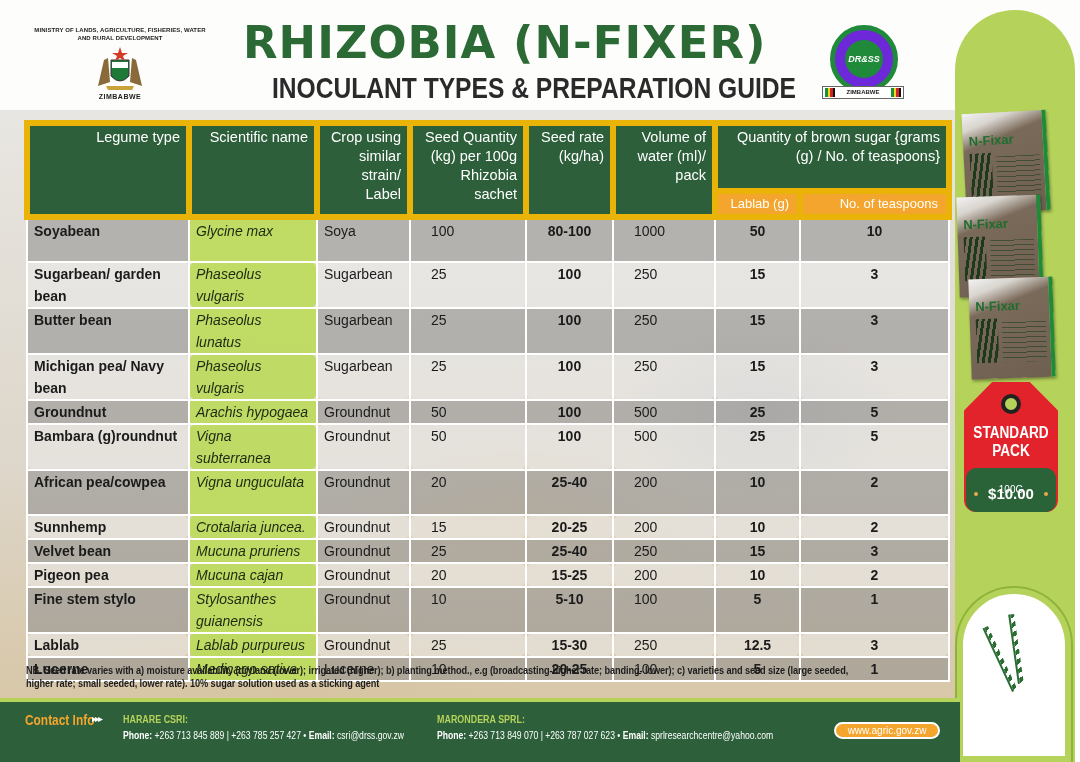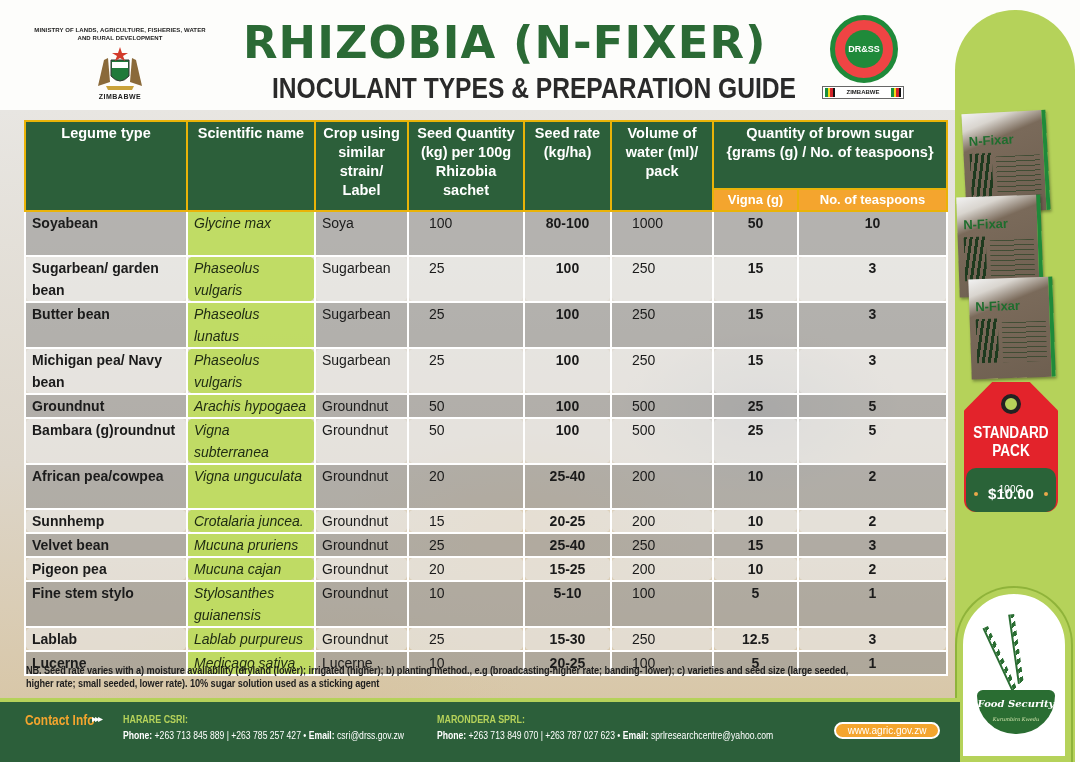--- a/index.html
+++ b/index.html
@@ -17,21 +17,21 @@
   }
 
   
   .ministry { position: absolute; left: 30px; top: 26px; width: 180px; text-align: center; font-size: 6px; font-weight: bold; line-height: 8px; color: #222; letter-spacing: 0.1px; }
   .coat { position: absolute; left: 92px; top: 46px; width: 56px; height: 44px; }
   .zim-label { position: absolute; left: 30px; top: 93px; width: 180px; text-align: center; font-size: 7px; font-weight: bold; color: #222; letter-spacing: 0.5px; }
 
   .title-main { position: absolute; left: 243px; top: 18px; width: 545px; font-family: "DejaVu Sans", sans-serif; font-weight: bold; font-size: 44px; line-height: 50px; color: #2b6a35; letter-spacing: 1px; white-space: nowrap; transform: scaleX(1.02); transform-origin: left; }
   .title-sub { position: absolute; left: 272px; top: 70px; width: 490px; font-family: "Liberation Sans Narrow", "Liberation Sans", sans-serif; font-weight: bold; font-size: 30px; line-height: 36px; color: #2a2a2a; letter-spacing: 0px; white-space: nowrap; transform: scaleX(0.82); transform-origin: left; }
 
-  .drss-logo { position: absolute; left: 830px; top: 15px; width: 68px; height: 68px; border-radius: 50%; border: 5px solid #1f8a3a; background: #ef4444; }
+  .drss-logo { position: absolute; left: 830px; top: 25px; width: 68px; height: 68px; border-radius: 50%; border: 5px solid #1f8a3a; background: #6d28d9; font-style: italic; }
   .drss-logo .inner { position: absolute; left: 10px; top: 10px; width: 38px; height: 38px; border-radius: 50%; background: #1f8a3a; color: #fff; font-size: 9px; font-weight: bold; text-align: center; line-height: 38px; }
   .drss-banner { position: absolute; left: 822px; top: 86px; width: 82px; height: 13px; border: 1px solid #666; background: #fff; font-size: 6px; font-weight: bold; text-align: center; line-height: 11px; }
   .drss-banner .flag-l, .drss-banner .flag-r { position: absolute; top: 1px; width: 10px; height: 9px; background: linear-gradient(90deg, #1a8f3a 0 25%, #f7d417 25% 50%, #d2232a 50% 75%, #111 75%); }
   .drss-banner .flag-l { left: 2px; }
   .drss-banner .flag-r { right: 2px; }
 
   
   .side-panel { position: absolute; left: 955px; top: 10px; width: 120px; height: 752px; background: #b5d25a; border-radius: 60px 60px 0 0; }
   .pack { position: absolute; width: 84px; height: 100px; background: linear-gradient(160deg, #f2f2f2 0%, #d9d5cf 14%, #7a6a5a 30%, #6e5f50 100%); border-right: 4px solid #1f8a3a; box-shadow: 1px 2px 3px rgba(0,0,0,0.35); }
   .pack .brand { position: absolute; left: 6px; top: 20px; font-size: 13px; color: #1f6d2e; font-weight: bold; }
@@ -48,21 +48,21 @@
   .tag .dot { position: absolute; top: 110px; width: 4px; height: 4px; border-radius: 50%; background: #e9a84a; }
 
   .food-badge { position: absolute; left: 957px; top: 588px; width: 114px; height: 174px; border-radius: 57px 57px 0 0; background: #fff; border: 6px solid #b5d25a; box-shadow: 0 0 0 2px #8fb33a; }
   .bowl { position: absolute; left: 14px; top: 96px; width: 78px; height: 44px; background: #2a6d32; border-radius: 6px 6px 40px 40px; }
   .bowl .ftxt { position: absolute; left: 0; top: 8px; width: 78px; text-align: center; color: #fff; font-family: "DejaVu Serif", serif; font-style: italic; font-size: 10px; font-weight: bold; }
   .bowl .stxt { position: absolute; left: 0; top: 26px; width: 78px; text-align: center; color: #d6e8b0; font-family: "DejaVu Serif", serif; font-style: italic; font-size: 5px; }
   .wheat { position: absolute; width: 6px; height: 70px; background: repeating-linear-gradient(150deg, #2a6d32 0 4px, transparent 4px 8px); border-left: 2px solid #2a6d32; }
 
   
   table.guide { position: absolute; left: 24px; top: 120px; width: 922px; border-collapse: collapse; table-layout: fixed; font-size: 14px; }
-  table.guide th { background: #2c5f3a; color: #fff; font-weight: bold; text-align: center; vertical-align: top; padding: 2px 6px; line-height: 19px; border: 2px solid #eab308; font-size: 14.5px; }
+  table.guide th { background: #2c5f3a; color: #fff; font-weight: normal; text-align: right; vertical-align: top; padding: 2px 6px; line-height: 19px; border: 6px solid #eab308; font-size: 14.5px; }
   table.guide th.sub { background: #f4a52e; font-size: 13px; padding: 1px 8px; line-height: 18px; color: #fff; }
   table.guide td { border: 2px solid #fff; padding: 0 6px; vertical-align: top; line-height: 22px; height: 22px; color: #1b1b1b; }
   table.guide td.leg { font-weight: bold; padding-left: 6px; }
   table.guide td.sci { background: rgba(190,219,95,0.95) !important; font-style: italic; color: #1e2a12; }
   table.guide td.num { padding-left: 20px; }
   table.guide td.ctr { text-align: center; font-weight: bold; }
   tr.dark td { background: rgba(140,140,140,0.55); }
   tr.light td { background: rgba(235,235,235,0.55); border-radius: 8px; }
 
   
@@ -130,24 +130,20 @@
   <div class="green"></div>
   <div class="weight">100G</div>
   <div class="price">$10.00</div>
   <span class="dot" style="left:10px;"></span>
   <span class="dot" style="left:80px;"></span>
 </div>
 
 <div class="food-badge">
   <span class="wheat" style="left:34px; top:30px; transform:rotate(-25deg);"></span>
   <span class="wheat" style="left:50px; top:20px; transform:rotate(-8deg);"></span>
-  <div class="bowl">
-    <div class="ftxt">Food Security</div>
-    <div class="stxt">Kurumbira Kwedu</div>
-  </div>
 </div>
 
 <table class="guide">
   <colgroup>
     <col style="width:162px">
       <col style="width:128px">
       <col style="width:93px">
       <col style="width:116px">
     <col style="width:87px">
       <col style="width:102px">
@@ -158,21 +154,21 @@
     <tr style="height:68px">
       <th rowspan="2">Legume type</th>
       <th rowspan="2">Scientific name</th>
       <th rowspan="2">Crop using similar strain/ Label</th>
       <th rowspan="2">Seed Quantity (kg) per 100g Rhizobia sachet</th>
       <th rowspan="2">Seed rate (kg/ha)</th>
       <th rowspan="2">Volume of water (ml)/ pack</th>
       <th colspan="2">Quantity of brown sugar {grams (g) / No. of teaspoons}</th>
     </tr>
     <tr style="height:20px">
-      <th class="sub">Vigna (g)</th>
+      <th class="sub">Lablab (g)</th>
       <th class="sub">No. of teaspoons</th>
     </tr>
   </thead>
   <tbody>
     <tr class="dark" style="height:45px">
       <td class="leg">Soyabean</td>
       <td class="sci">Glycine max</td>
       <td>Soya</td>
       <td class="num">100</td>
       <td class="ctr">80-100</td>

